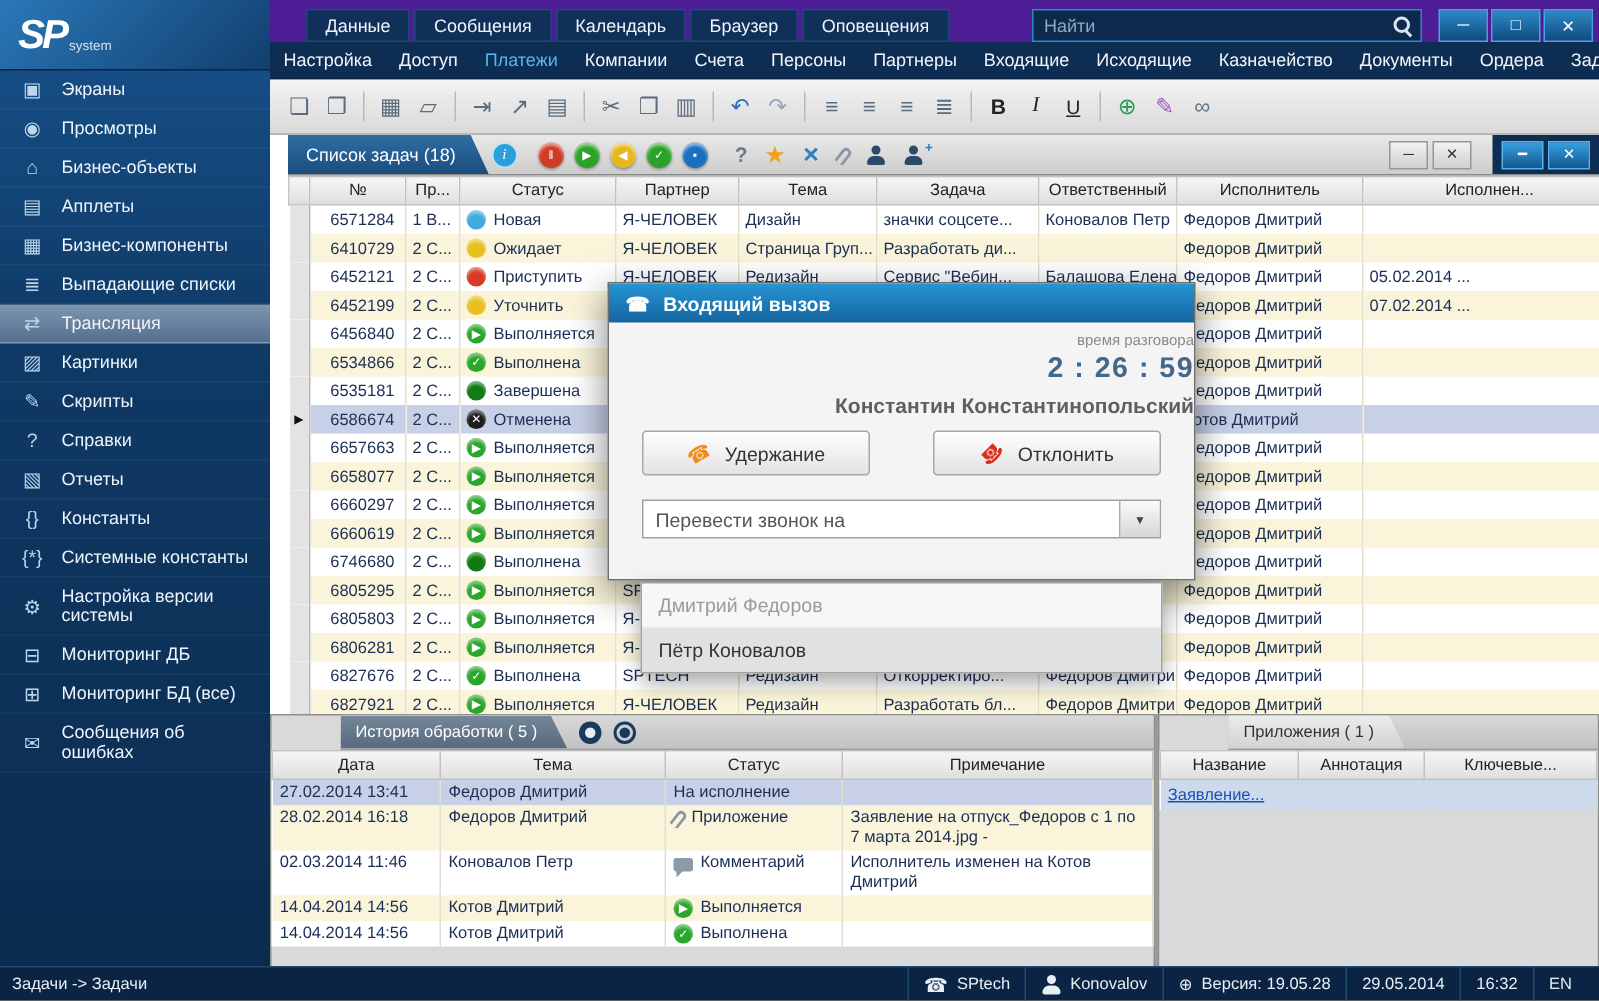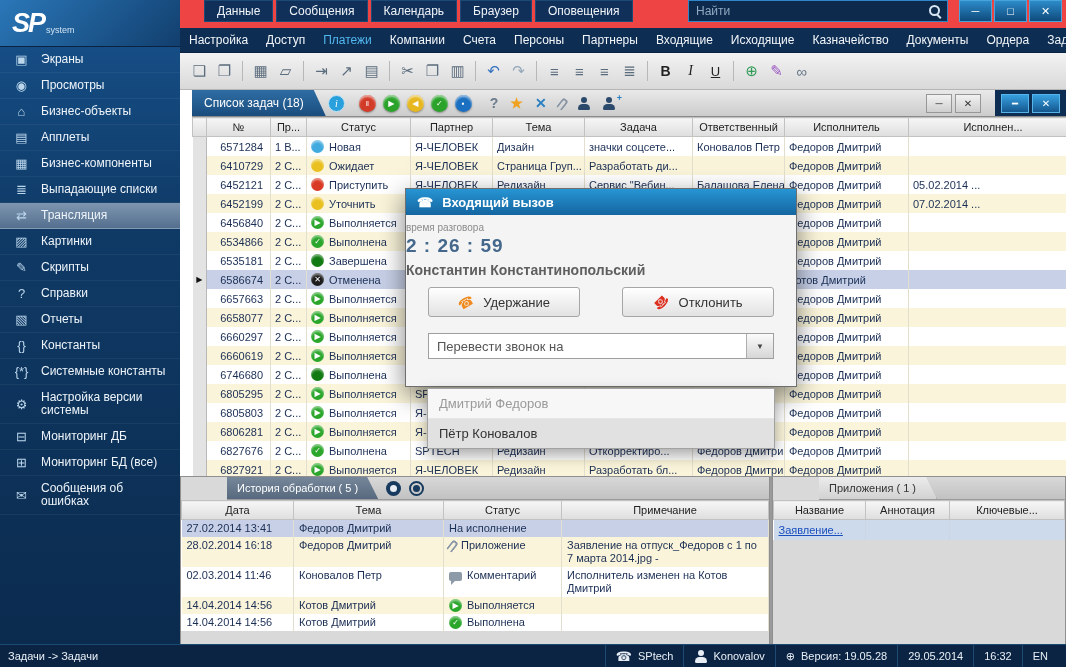--- a/index.html
+++ b/index.html
@@ -11,21 +11,21 @@
   .logo{height:46px;display:flex;align-items:center;padding-left:12px;
         background:linear-gradient(135deg,#2a77b8,#123f6e);border-bottom:1px solid #0a2342;}
   .logo-sp{font-size:27px;font-weight:bold;font-style:italic;color:#fff;letter-spacing:-2px;}
   .logo-sub{font-size:9px;color:#cfe2f2;margin:14px 0 0 2px;}
   .nav-item{display:flex;align-items:center;gap:11px;padding:6px 8px 6px 13px;color:#eef4fa;
             font-size:12px;line-height:13px;border-bottom:1px solid rgba(255,255,255,.05);cursor:default;}
   .nav-item .nicon{width:17px;text-align:center;font-size:13px;color:#bcd6ec;flex:none;}
   .nav-item.sel{background:linear-gradient(180deg,#7e95af,#54708f);}
   
   .main{position:absolute;left:180px;top:0;width:886px;height:644px;}
-  .topbar{height:28px;background:#ef4444;display:flex;align-items:flex-start;padding:0 4px 0 24px;gap:3px;}
+  .topbar{height:28px;background:#4c1d95;display:flex;align-items:flex-end;padding:0 4px 0 24px;gap:3px;}
   .topmenu-item{border:1px solid #1d4976;background:#10305a;color:#f0f4f8;font-size:12px;
                 padding:3px 12px;cursor:default;}
   .search{margin-left:auto;width:248px;height:20px;border:1px solid #2f86c8;background:#0d2a4c;
           display:flex;align-items:center;padding:0 5px;}
   .search input{flex:1;background:transparent;border:0;outline:0;color:#d7e6f2;font-size:12px;
                 font-family:"Liberation Sans",sans-serif;}
   .search input::placeholder{color:#8ea9c2;}
   .winbtns{display:flex;gap:2px;margin-left:8px;}
   .winbtn{width:31px;height:20px;display:flex;align-items:center;justify-content:center;color:#fff;
           font-size:11px;background:linear-gradient(180deg,#2d8bc9,#0f4b7d);border:1px solid #4aa4dc;cursor:default;}
@@ -124,21 +124,21 @@
   .i-clip{display:inline-block;width:7px;height:12px;border:2px solid #8a97a6;border-radius:4px 4px 2px 2px;
           border-bottom:none;transform:rotate(38deg);box-sizing:border-box;flex:none;margin-top:1px;}
   .i-bubble{position:relative;width:13px;height:9px;background:#8d9aa8;border-radius:2px;display:inline-block;flex:none;margin-top:2px;}
   .i-bubble::after{content:'';position:absolute;left:2px;bottom:-4px;border:3px solid transparent;border-top-color:#8d9aa8;border-left-color:#8d9aa8;}
   .i-phone{font-size:13px;line-height:1;}
   
   .modal{position:absolute;left:405px;top:188px;width:390px;background:#f4f4f4;border:1px solid #6f6f6f;
          box-shadow:0 8px 24px rgba(0,0,0,.5);z-index:40;}
   .mhead{height:26px;background:linear-gradient(180deg,#2795d4,#1465a0);color:#fff;display:flex;align-items:center;
          gap:9px;padding:0 11px;font-size:13px;font-weight:bold;}
-  .mbody{text-align:left;padding-bottom:11px;}
+  .mbody{text-align:right;padding-bottom:11px;}
   .mtlabel{font-size:10px;color:#8a8a8a;margin-top:7px;}
   .mtimer{font-size:19px;font-weight:bold;color:#44688c;letter-spacing:1px;margin-top:2px;}
   .mname{font-size:14px;font-weight:bold;color:#5f5f5f;margin:5px 0 9px;}
   .mbtns{display:flex;justify-content:center;gap:42px;margin-bottom:9px;}
   .mbtn{width:150px;height:28px;background:linear-gradient(180deg,#ffffff,#e2e2e2);border:1px solid #a6a6a6;
         border-radius:3px;display:flex;align-items:center;justify-content:center;gap:9px;font-size:13px;color:#333;cursor:default;}
   .ph-hold{color:#f08a1e;transform:rotate(-30deg);}
   .ph-decl{color:#dd2f1e;transform:rotate(135deg);}
   .combo{margin:16px auto;width:346px;height:26px;background:#fff;border:1px solid #9f9f9f;display:flex;align-items:stretch;box-sizing:border-box;}
   .combo-text{flex:1;display:flex;align-items:center;padding:0 8px;color:#555;font-size:13px;}

